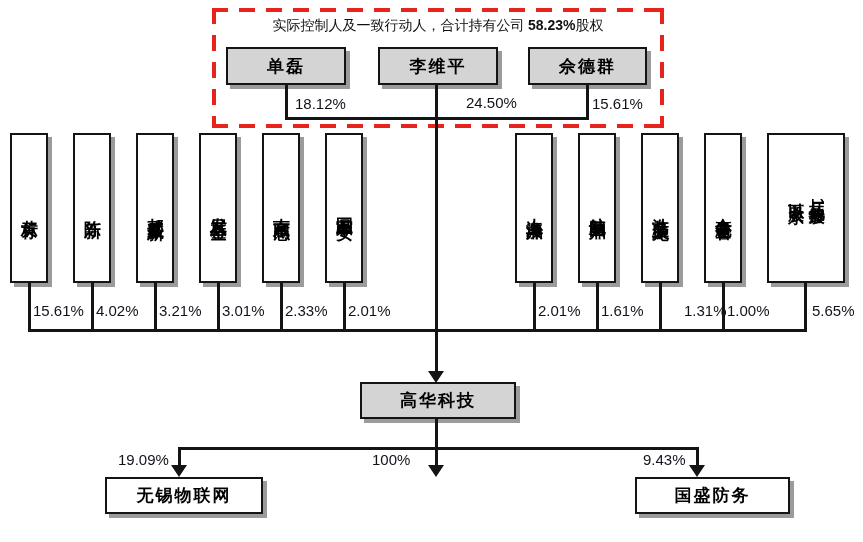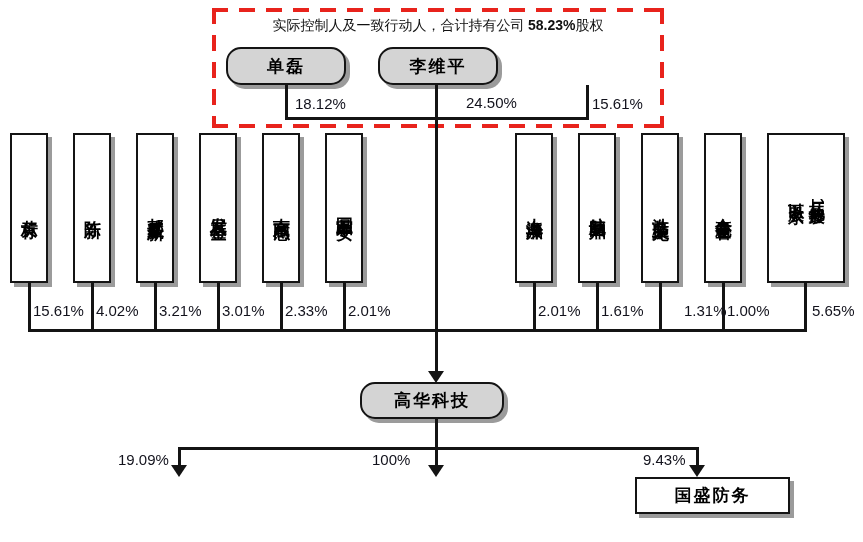--- a/index.html
+++ b/index.html
@@ -5,21 +5,21 @@
   html,body{margin:0;padding:0;background:#fff;}
   #stage{
     position:relative;width:863px;height:542px;background:#ffffff;
     font-family:"Liberation Sans",sans-serif;overflow:hidden;
   }
   .box{
     position:absolute;box-sizing:border-box;border:2px solid #141414;background:#ffffff;
     box-shadow:4px 4px 0 #9b9b9b;display:flex;align-items:center;justify-content:center;
     font-weight:bold;color:#000;
   }
-  .box.gray{background:#d4d4d4;border-radius:15px;}
+  .box.gray{background:#d4d4d4;}
   .hbox{font-size:17px;letter-spacing:2px;}
   .vtext{
     writing-mode:vertical-rl;text-orientation:mixed;white-space:pre-line;
     font-size:17px;font-weight:bold;letter-spacing:2px;line-height:1.3;color:#000;
   }
   .hline,.vline{position:absolute;background:#141414;}
   .pct{position:absolute;font-size:15px;color:#12121c;}
   .arrow-down{
     position:absolute;width:0;height:0;
     border-left:8px solid transparent;border-right:8px solid transparent;
@@ -49,20 +49,23 @@
   <div class="dash-v" style="left:212px;top:8px;height:120px;"></div>
   <div class="dash-v" style="left:660px;top:8px;height:120px;"></div>
 
   <div class="caption"><span>实际控制人及一致行动人，合计持有公司 </span><b>58.23%</b><span>股权</span></div>
 
   <div class="box gray hbox" style="left:226px;top:47px;width:120px;height:38px;">
       <span>单磊</span>
     </div>
   <div class="box gray hbox" style="left:378px;top:47px;width:120px;height:38px;">
       <span>李维平</span>
+    </div>
+  <div class="box gray hbox" style="left:528px;top:47px;width:119px;height:38px;">
+      <span>佘德群</span>
     </div>
 
   <div class="pct" style="left:295px;top:95px;">18.12%</div>
   <div class="pct" style="left:446px;top:94px;margin-left:20px;">24.50%</div>
   <div class="pct" style="left:592px;top:95px;">15.61%</div>
 
   <div class="vline" style="left:285px;top:85px;width:3px;height:35px;"></div>
   <div class="vline" style="left:586px;top:85px;width:3px;height:35px;"></div>
   <div class="hline" style="left:285px;top:117px;width:304px;height:3px;"></div>
 
@@ -123,34 +126,37 @@
   <div class="pct" style="left:159px;top:302px;">3.21%</div>
   <div class="pct" style="left:222px;top:302px;">3.01%</div>
   <div class="pct" style="left:285px;top:302px;">2.33%</div>
   <div class="pct" style="left:348px;top:302px;">2.01%</div>
   <div class="pct" style="left:538px;top:302px;">2.01%</div>
   <div class="pct" style="left:601px;top:302px;">1.61%</div>
   <div class="pct" style="left:664px;top:302px;margin-left:20px;">1.31%</div>
   <div class="pct" style="left:727px;top:302px;">1.00%</div>
   <div class="pct" style="left:812px;top:302px;">5.65%</div>
 
-  <div class="box gray hbox" style="left:360px;top:382px;width:144px;height:37px;">
+  <div class="box gray hbox" style="left:360px;top:382px;width:156px;height:37px;">
       <span>高华科技</span>
     </div>
 
   <div class="vline" style="left:435px;top:418px;width:3px;height:48px;"></div>
   <div class="hline" style="left:178px;top:447px;width:521px;height:3px;"></div>
   <div class="vline" style="left:178px;top:447px;width:3px;height:19px;"></div>
   <div class="vline" style="left:696px;top:447px;width:3px;height:19px;"></div>
   <div class="arrow-down" style="left:171px;top:465px;"></div>
   <div class="arrow-down" style="left:428px;top:465px;"></div>
   <div class="arrow-down" style="left:689px;top:465px;"></div>
 
   <div class="pct" style="left:118px;top:451px;">19.09%</div>
   <div class="pct" style="left:372px;top:451px;">100%</div>
   <div class="pct" style="left:643px;top:451px;">9.43%</div>
 
+  <div class="box hbox" style="left:105px;top:477px;width:158px;height:37px;">
+      <span>无锡物联网</span>
+    </div>
   <div class="box hbox" style="left:635px;top:477px;width:155px;height:37px;">
       <span>国盛防务</span>
     </div>
 
 
 </div>
 
 </body></html>

